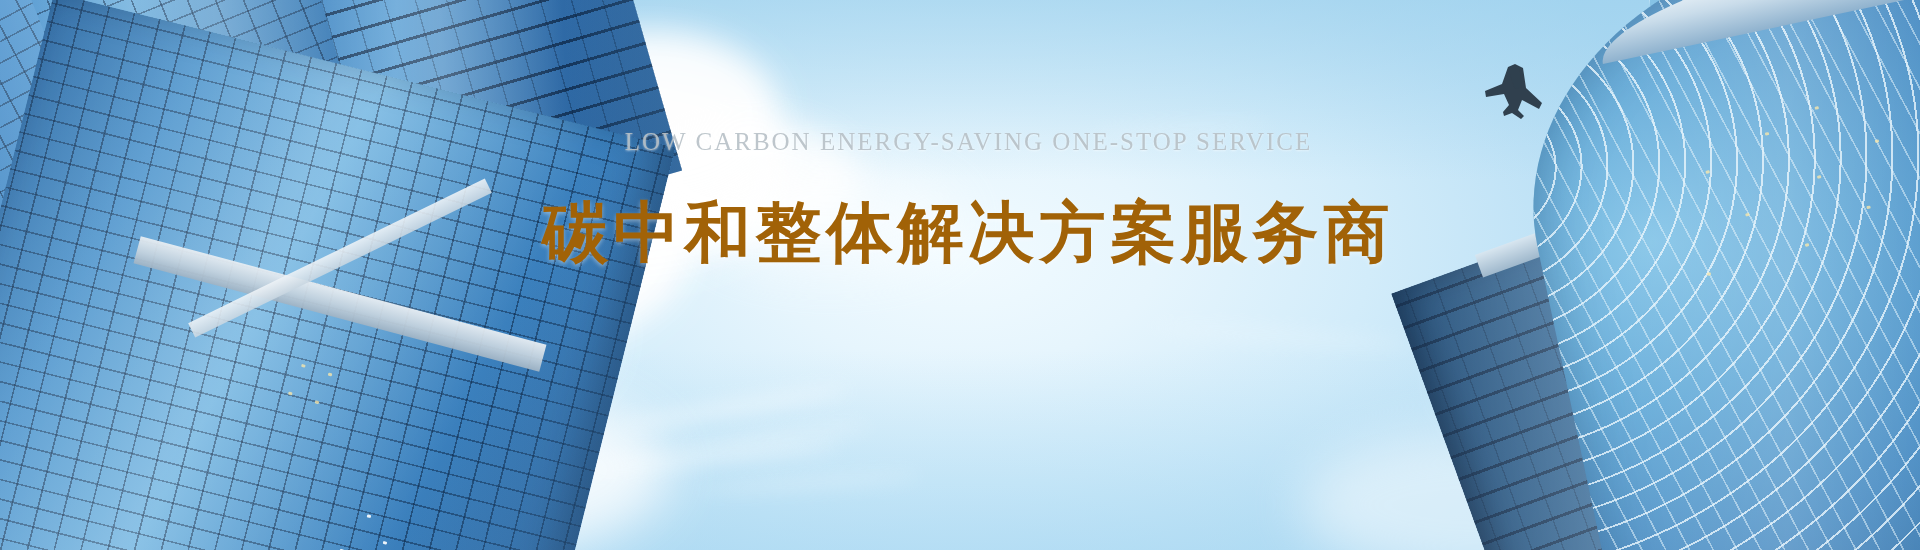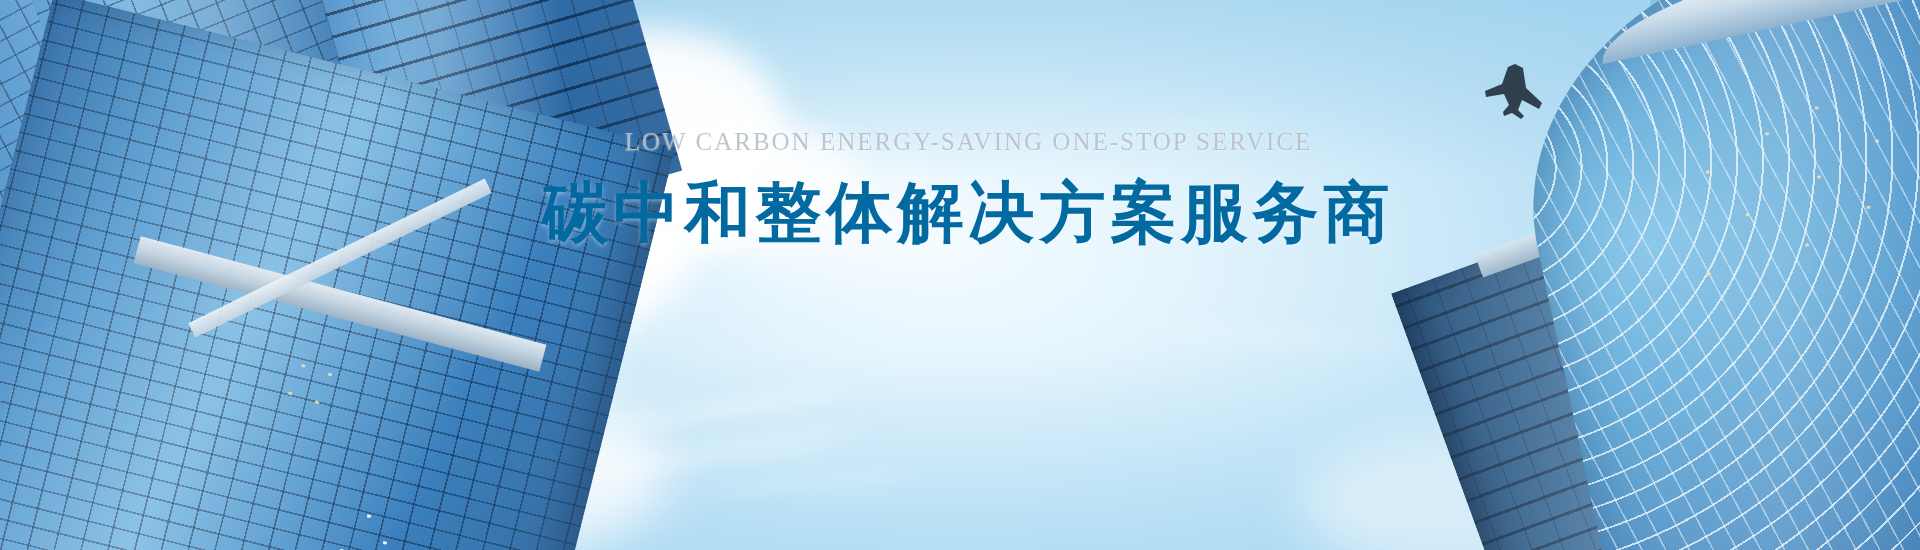--- a/index.html
+++ b/index.html
@@ -226,20 +226,21 @@
   
   #text-block {
     position: absolute;
     left: 17px; right: 0; top: 0;
     height: 550px;
     display: flex;
     flex-direction: column;
     align-items: center;
     justify-content: flex-start;
     pointer-events: none;
+    gap: 20px;
   }
   #eyebrow {
     margin-top: 128px;
     font-family: "Liberation Serif", serif;
     font-size: 25px;
     letter-spacing: 2.0px;
     color: #b9c2c8;
     opacity: .92;
     white-space: nowrap;
     text-shadow: 0 1px 2px rgba(255,255,255,.55);
@@ -251,21 +252,21 @@
     color: #9d7d1c;
     white-space: nowrap;
     font-weight: 400;
     text-shadow: 0 1px 3px rgba(255,255,255,.45);
   }
   #headline {
     margin-top: 12px;
     font-size: 66px;
     font-weight: bold;
     letter-spacing: 5px;
-    color: #0369a1;
+    color: #a16207;
     white-space: nowrap;
     text-shadow: 0 2px 4px rgba(255,255,255,.40);
   }
 </style>
 </head>
 <body>
 
 <div id="banner">
 
   <div class="sky"></div>

